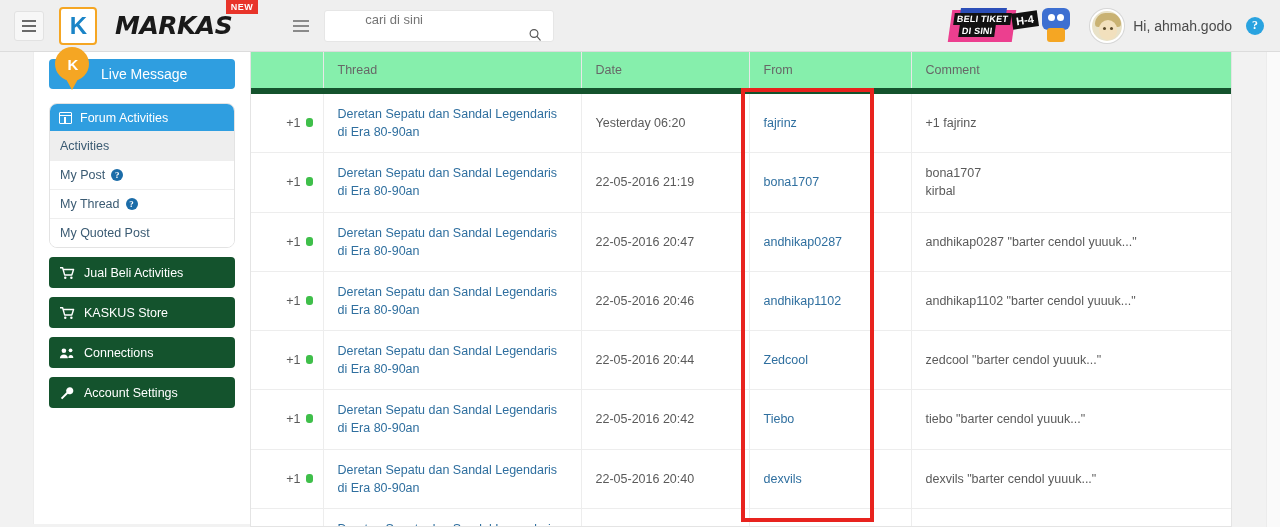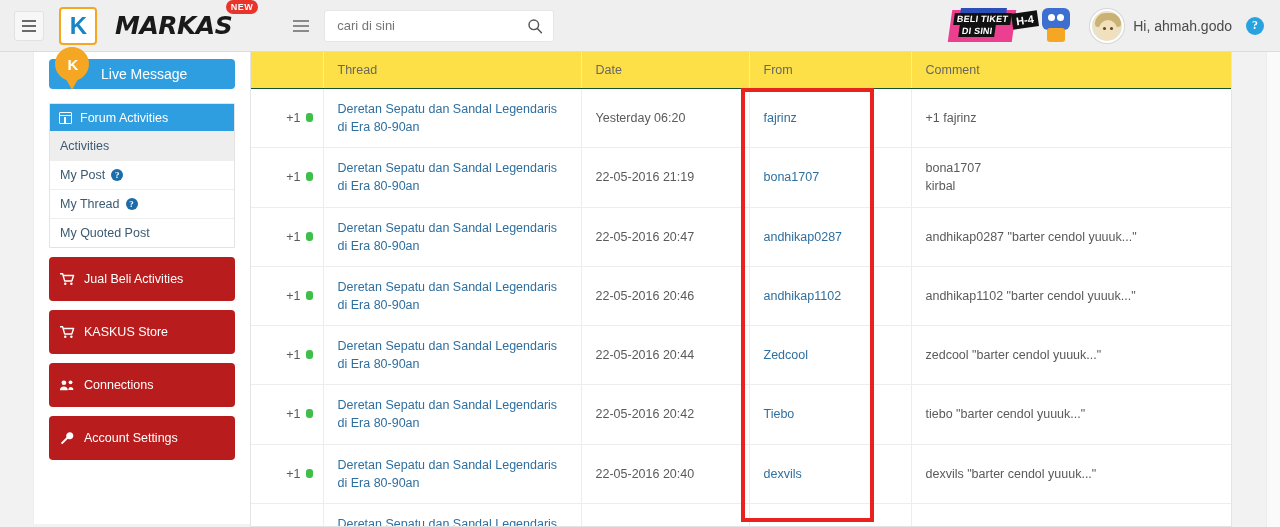--- a/index.html
+++ b/index.html
@@ -45,34 +45,34 @@
 
   .markas-logo {
     position: relative; margin-left: 18px; cursor: pointer;
     font-size: 25px; font-weight: 900; color: #1a1a1a;
     letter-spacing: -0.5px; font-family: "DejaVu Sans", sans-serif;
     font-style: italic;
   }
   .markas-new {
     position: absolute; top: -11px; right: -26px;
     background: #e8342a; color: #fff; font-size: 9px; font-weight: bold;
-    padding: 2px 5px; border-radius: 7px; letter-spacing: .5px;
+    padding: 2px 5px; border-radius: 0; letter-spacing: .5px;
     font-style: normal; font-family: "Liberation Sans", sans-serif;
   }
 
   .search-wrap { display: flex; align-items: center; margin-left: 56px; }
   .search-ham {
     width: 26px; height: 26px; display: flex; flex-direction: column;
     justify-content: center; align-items: center; gap: 3px; cursor: pointer;
   }
   .search-ham i { display:block; width: 16px; height: 2px; background: #8a8a8a; }
   .search-box {
     width: 230px; height: 32px; background: #fff; border-radius: 3px;
-    margin-left: 10px; display: flex; align-items: center;
-    padding: 0 10px; border: 1px solid #e6e6e6;
+    margin-left: 10px; display: flex; align-items: flex-end;
+    padding: 0 10px; border: 1px solid #e6e6e6; flex-direction: column;
   }
   .search-input {
     flex: 1; border: none; outline: none; font-size: 13px; color: #9a9a9a;
     background: transparent; font-family: "Liberation Sans", sans-serif;
   }
   .search-icon { width: 16px; height: 16px; cursor: pointer; }
 
   .banner {
     margin-left: auto; width: 126px; height: 40px; position: relative;
     cursor: pointer; display:flex; align-items:center;
@@ -123,21 +123,21 @@
     display:flex; align-items:center; justify-content:center;
   }
   .lp-pin:after {
     content:""; position:absolute; bottom:-9px; left:11px;
     border-left:6px solid transparent; border-right:6px solid transparent;
     border-top:11px solid #f5a623;
   }
   .lp-pin span { color:#fff; font-weight:bold; font-size:15px; letter-spacing:-2px; z-index:2;}
   .lp-label { color: #fff; font-size: 14px; margin-left: 52px; font-weight: 500; }
 
-  .sb-group { margin: 14px 15px 0 15px; border: 1px solid #e3e3e3; border-radius: 1px; overflow: hidden; }
+  .sb-group { margin: 14px 15px 0 15px; border: 1px solid #e3e3e3; border-radius: 8px; overflow: hidden; }
   .sb-head {
     background: #2f9ee0; height: 27px; display: flex; align-items: center;
     padding: 0 9px; cursor: pointer;
   }
   .sb-head-icon {
     width: 13px; height: 12px; border: 1.5px solid #fff; border-radius: 1px;
     position: relative; margin-right: 8px; flex: none;
   }
   .sb-head-icon:before { content:""; position:absolute; left:0; top:2px; width:100%; height:1.5px; background:#fff;}
   .sb-head-icon:after { content:""; position:absolute; left:4px; top:4px; width:1.5px; height:6px; background:#fff;}
@@ -151,38 +151,38 @@
   .sb-item:first-child { border-top: none; }
   .sb-item.active { background: #eeeeee; }
   .sb-badge {
     display: inline-flex; align-items: center; justify-content: center;
     width: 12px; height: 12px; background: #1b6ca8; color: #fff;
     border-radius: 50%; font-size: 9px; margin-left: 6px; font-weight: bold;
     font-family: "Liberation Serif", serif;
   }
 
   .sb-btn {
-    margin: 9px 15px 0 15px; height: 44px; background: #b91c1c;
+    margin: 9px 15px 0 15px; height: 31px; background: #14532d;
     border-radius: 4px; display: flex; align-items: center; padding: 0 10px;
     cursor: pointer;
   }
   .sb-btn-label { color: #fff; font-size: 12.5px; margin-left: 9px; }
   .sb-btn-icon { width: 16px; height: 14px; flex: none; }
 
   
   .main {
     position: absolute; left: 250px; top: 52px;
     width: 982px; height: 475px;
     background: #fff; border: 1px solid #e4e4e4; border-top: none;
     overflow: hidden;
   }
   table { border-collapse: collapse; width: 100%; table-layout: fixed; }
   th {
-    background: #fde047; color: #676767; font-size: 12.5px; font-weight: normal;
-    text-align: left; padding: 11px 14px; border-bottom: 1px solid #14532d;
+    background: #86efac; color: #676767; font-size: 12.5px; font-weight: normal;
+    text-align: left; padding: 11px 14px; border-bottom: 6px solid #14532d;
     border-right: 1px solid #e8e8e8;
   }
   td {
     font-size: 12.5px; color: #5a5a5a; padding: 11px 14px; vertical-align: middle;
     border-bottom: 1px solid #ededed; border-right: 1px solid #ededed;
   }
   .col-plus { width: 72px; }
   .col-thread { width: 258px; }
   .col-date { width: 168px; }
   .col-from { width: 162px; }

